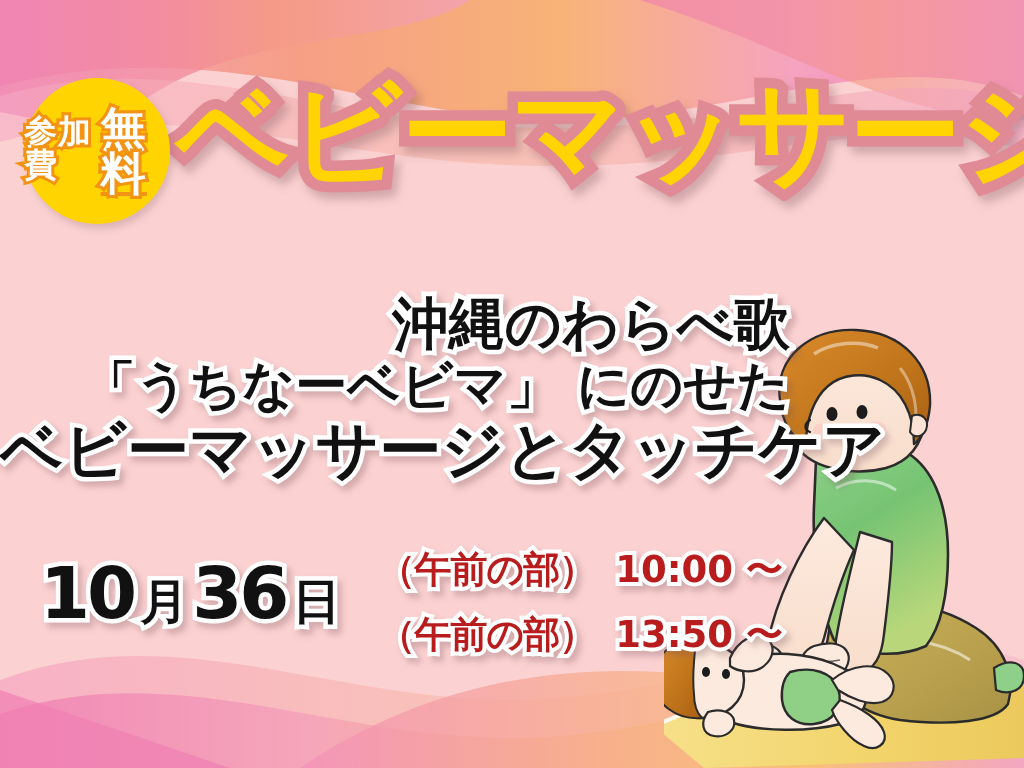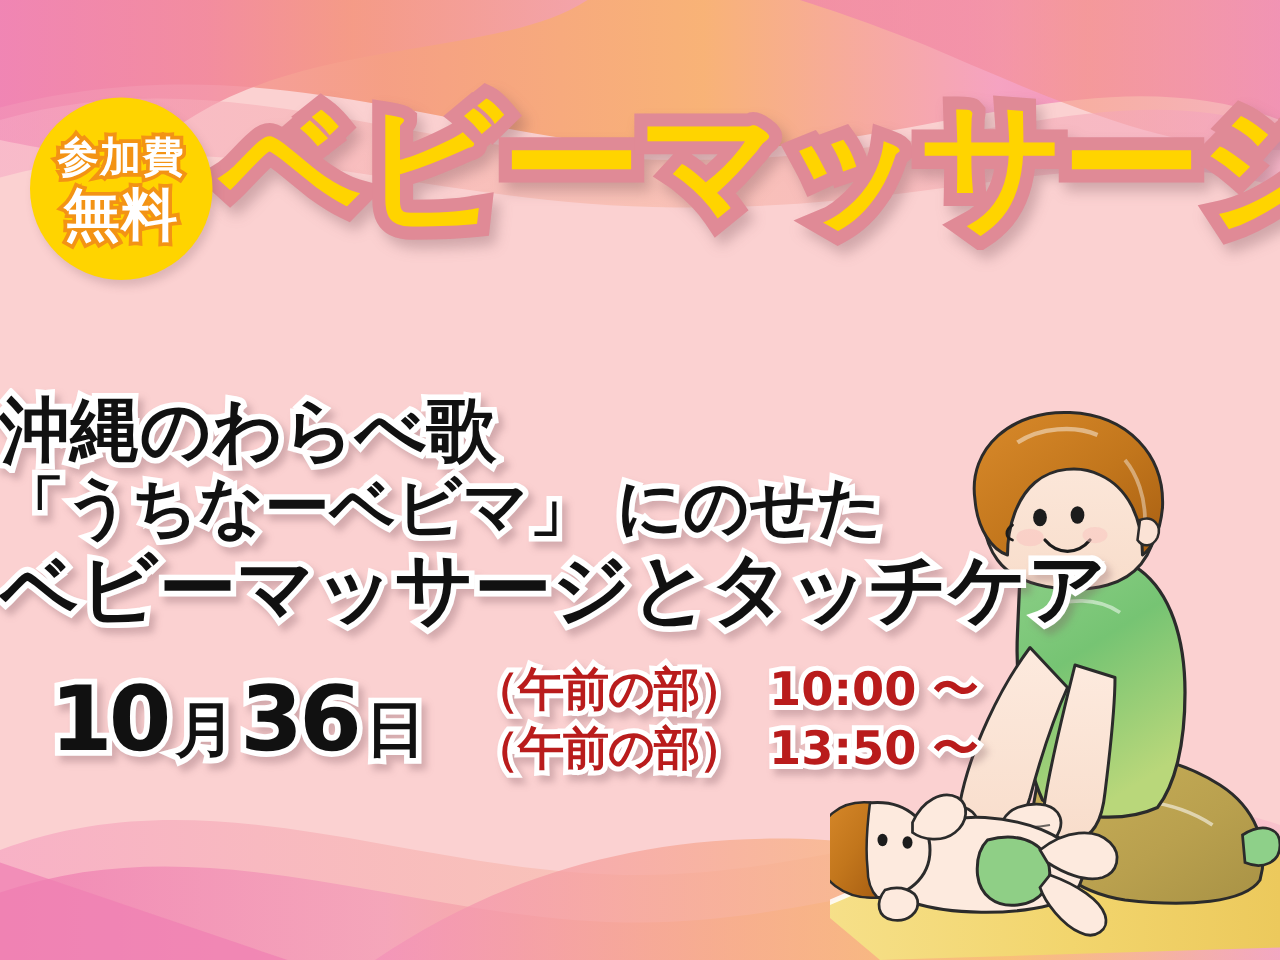--- a/index.html
+++ b/index.html
@@ -16,56 +16,56 @@
 
   
   .bg-layer{position:absolute;left:0;top:0;width:1024px;height:768px;pointer-events:none;}
   .bg-svg{position:absolute;left:0;top:0;}
 
   
   #free-badge{
     position:absolute;left:24px;top:78px;width:146px;height:146px;
     border-radius:50%;
     background:#ffd400;
-    display:flex;flex-direction:column;align-items:center;justify-content:center;
+    display:flex;flex-direction:row;align-items:center;justify-content:center;
     box-shadow:3px 5px 7px rgba(120,80,90,.22);
     z-index:6;
   }
   .badge-line{
     color:#ffffff;
     font-weight:bold;
     letter-spacing:1px;
     line-height:1;
     -webkit-text-stroke:6px #f39314;
     paint-order:stroke fill;
     text-shadow:0 0 0 #f39314;
   }
   #badge-top{font-size:33px;margin-bottom:7px;}
-  #badge-bottom{font-size:45px;}
+  #badge-bottom{font-size:45px;text-decoration:underline;}
 
   
   #main-title{
     position:absolute;left:176px;top:76px;
     z-index:5;
     font-size:112px;
     line-height:1;
     font-weight:bold;
     letter-spacing:-2px;
     color:#ffd400;
     -webkit-text-stroke:21px #e08a96;
     paint-order:stroke fill;
     filter:drop-shadow(5px 7px 5px rgba(110,70,80,.30));
     white-space:nowrap;
   }
 
   
   #subtitle{
-    position:absolute;left:0;top:313px;width:790px;
+    position:absolute;left:0;top:292px;width:790px;
     z-index:4;
-    text-align:left;
+    text-align:right;
   }
   .sub-line{
     display:block;
     color:#111111;
     font-weight:bold;
     line-height:1.14;
     letter-spacing:0px;
     -webkit-text-stroke:9px #ffffff;
     paint-order:stroke fill;
     filter:drop-shadow(4px 5px 3px rgba(120,80,90,.30));
@@ -98,21 +98,21 @@
     color:#b91c1c;font-weight:bold;
     -webkit-text-stroke:8px #ffffff;
     paint-order:stroke fill;
     filter:drop-shadow(4px 5px 3px rgba(120,80,90,.30));
   }
   .time-row{
     display:flex;align-items:baseline;
     font-size:37px;line-height:1.28;white-space:nowrap;
   }
   .time-label{letter-spacing:-1px;}
-  .time-value{margin-left:20px;letter-spacing:0px;}
+  .time-value{margin-left:20px;letter-spacing:0px;margin-top:18px;}
 
   
   #illustration{
     position:absolute;right:0;bottom:0;width:360px;height:440px;
     z-index:3;
   }
 </style>
 </head>
 <body>
 

